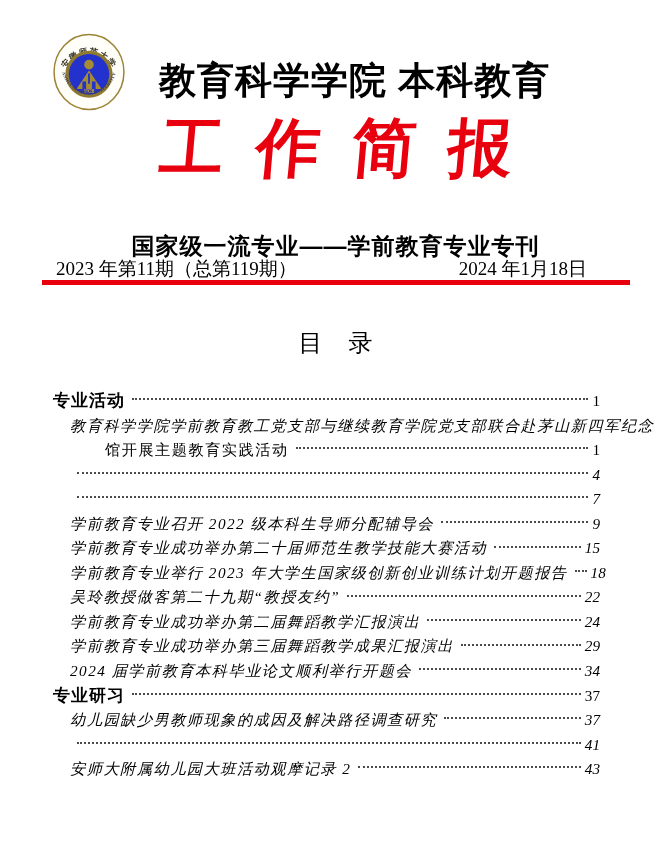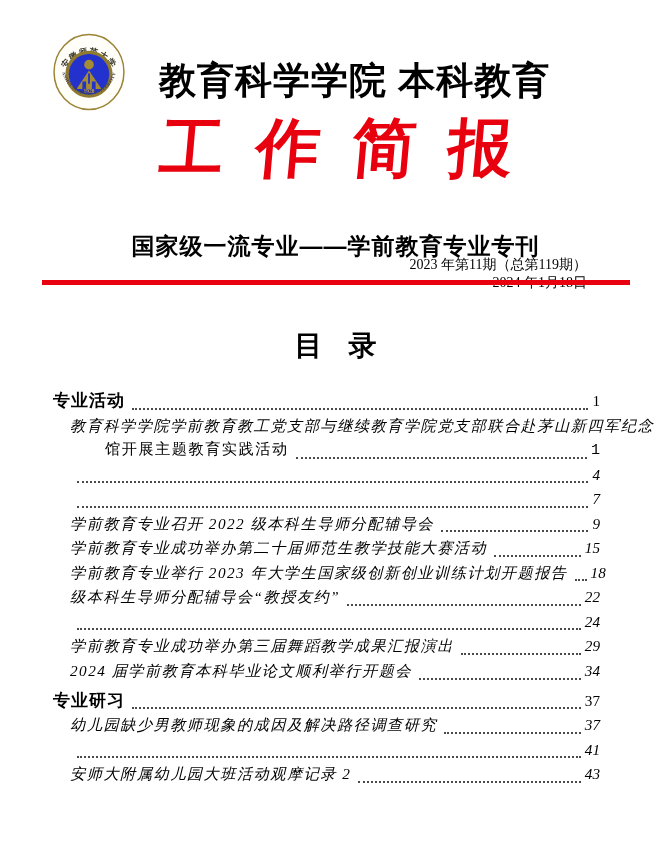--- a/index.html
+++ b/index.html
@@ -32,46 +32,45 @@
     transform:skewX(-5deg);
   }
   .subtitle {
     position:absolute; top:208px; left:0; width:100%;
     text-align:center;
     font-family:"Liberation Sans","DejaVu Sans",sans-serif;
     font-weight:700; font-size:23px; letter-spacing:1px;margin-top:23px;
   }
   .issue-row {
     position:absolute; top:256px; left:56px; right:84px;
-    display:flex; justify-content:space-between; align-items:flex-end;
-    font-size:14px;
-    flex-direction:column;
+    display:flex; justify-content:space-between; align-items:center;
+    font-size:19px;
   }
   .rule {
     position:absolute; top:280px; left:42px; right:41px;
     height:4.5px; background:#e8000e;
   }
   .toc-title {
     position:absolute; top:327px; left:0; width:100%;
     text-align:center;
-    font-weight:700; font-size:28px;
+    font-weight:400; font-size:24px;
     letter-spacing:26px; text-indent:26px;
   }
   .toc {
     position:absolute; top:389px; left:53px; right:71px;
     font-size:15.2px; line-height:24.55px;
   }
-  .toc-row { display:flex; align-items:flex-end; }
-  .toc-row.gap { margin-top:5px; }
+  .toc-row { display:flex; align-items:center; }
+  .toc-row.gap { }
   .toc-row.section .t {
     font-family:"Liberation Sans","DejaVu Sans",sans-serif;
     font-weight:700; font-size:17px; letter-spacing:1px;
   }
   .toc-row.item { padding-left:17px;font-style:italic; }
-  .toc-row.cont { padding-left:52px;font-family:Liberation Mono, monospace; }
+  .toc-row.cont { padding-left:52px; }
   .toc-row .t { white-space:nowrap; letter-spacing:1.5px; }
   .dots {
     flex:1 1 auto;
     border-bottom:2px dotted #4a4a4a;
     margin:0 4px 4px 7px;
     min-width:12px;
   }
   .pg { white-space:nowrap; }
 </style>
 </head>
@@ -151,25 +150,26 @@
         <span class="t">学前教育专业成功举办第二十届师范生教学技能大赛活动</span>
         <span class="dots"></span>
         <span class="pg">15</span>
       </div>
       <div class="toc-row item">
         <span class="t">学前教育专业举行 2023 年大学生国家级创新创业训练计划开题报告</span>
         <span class="dots"></span>
         <span class="pg">18</span>
       </div>
       <div class="toc-row item">
-        <span class="t">级本科生导师分配辅导会“教授友约”</span>
+        <span class="t">吴玲教授做客第二十九期“教授友约”</span>
         <span class="dots"></span>
         <span class="pg">22</span>
       </div>
       <div class="toc-row item">
+        <span class="t">学前教育专业成功举办第二届舞蹈教学汇报演出</span>
         <span class="dots"></span>
         <span class="pg">24</span>
       </div>
       <div class="toc-row item">
         <span class="t">学前教育专业成功举办第三届舞蹈教学成果汇报演出</span>
         <span class="dots"></span>
         <span class="pg">29</span>
       </div>
       <div class="toc-row item">
         <span class="t">2024 届学前教育本科毕业论文顺利举行开题会</span>

